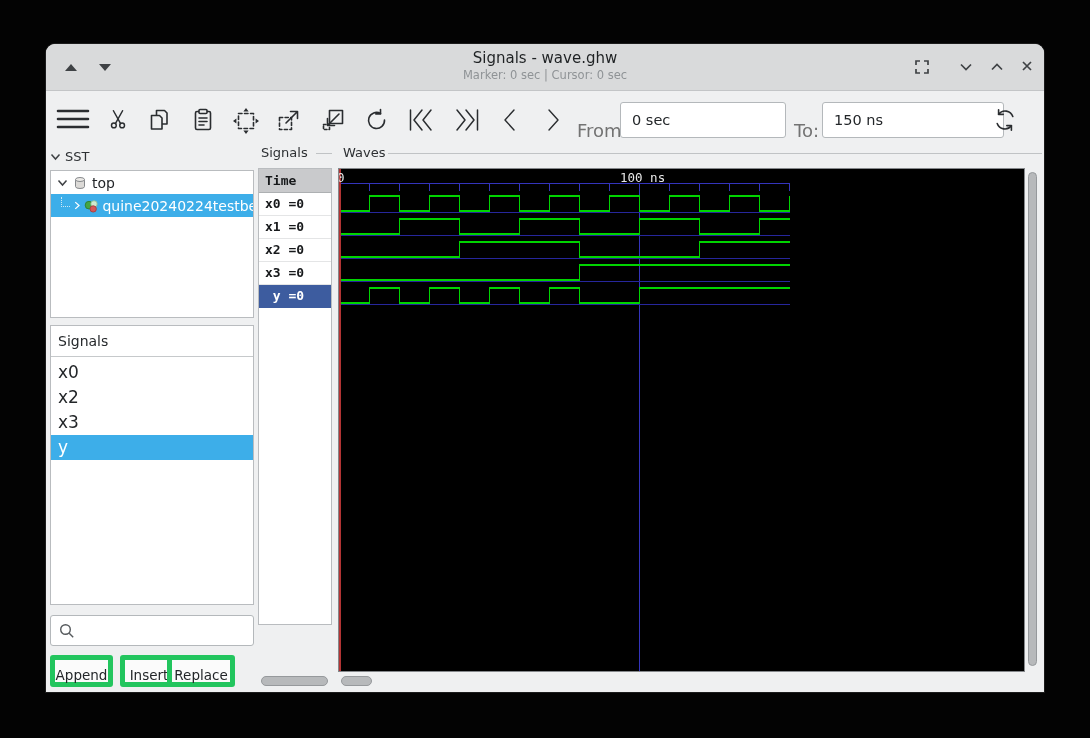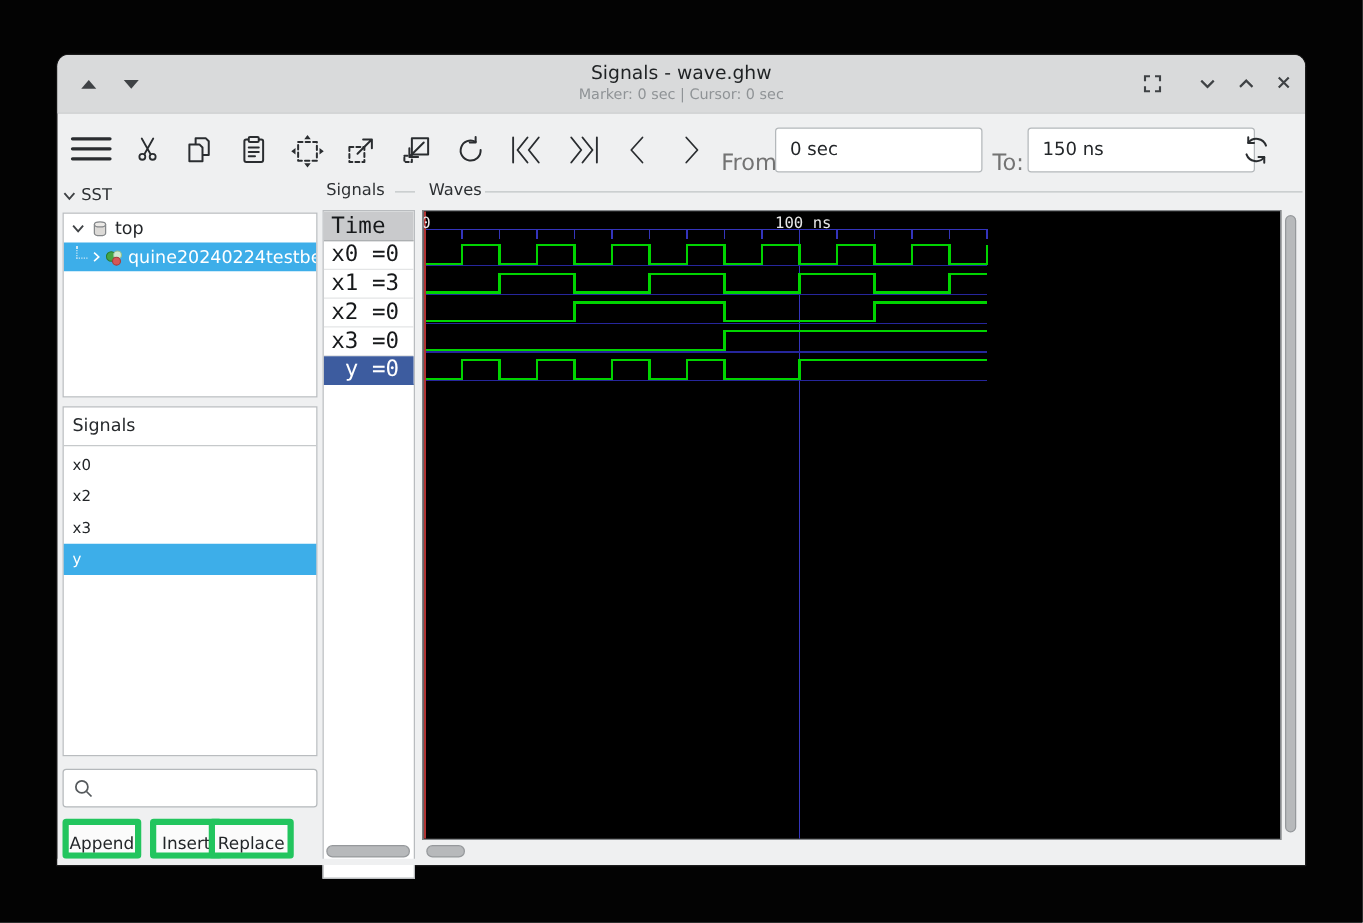--- a/index.html
+++ b/index.html
@@ -27,30 +27,30 @@
           font-size:14.5px;color:#232629;padding:0 0 0 11px;box-sizing:border-box;
           font-family:"DejaVu Sans","Liberation Sans",sans-serif;}
   
   .sst-head{position:absolute;left:4px;top:105px;font-size:13px;color:#2d3033;display:flex;align-items:center;gap:4px;}
   .panelbox{position:absolute;background:#fff;border:1px solid #b9bcbf;box-sizing:border-box;}
   .tree{left:4px;top:126px;width:204px;height:148px;overflow:hidden;}
   .tree-row{position:relative;height:23px;display:flex;align-items:center;font-size:14px;white-space:nowrap;}
   .tree-row.sel{background:#3daee9;color:#fff;}
   .sigbox{left:4px;top:281px;width:204px;height:280px;}
   .sigbox-header{height:30px;line-height:30px;padding-left:7px;font-size:14px;border-bottom:1px solid #c6c9cb;color:#26292c;}
-  .sig-item{height:25px;line-height:25px;padding-left:7px;font-size:12px;}
+  .sig-item{height:25px;line-height:25px;padding-left:7px;font-size:17px;}
   .sig-item.sel{background:#3daee9;color:#fff;}
   .searchbox{left:4px;top:571px;width:204px;height:31px;border-radius:3px;border:1px solid #b4b8bb;}
   .btn{position:absolute;top:611px;height:32px;background:#fbfbfb;border:5px solid #22c55e;border-radius:3px;
        font-size:13.5px;color:#232629;text-align:center;line-height:30px;box-sizing:border-box;}
   
   .frame-label{position:absolute;font-size:13px;color:#2d3033;background:#eff0f1;padding:0 3px;z-index:3;}
   .frame-line{position:absolute;height:1px;background:#c0c3c5;z-index:2;}
-  .values{left:212px;top:124px;width:74px;height:535px;font-family:"DejaVu Sans Mono","Liberation Mono",monospace;
-          font-size:18px;overflow:hidden;}
+  .values{left:212px;top:124px;width:74px;height:457px;font-family:"DejaVu Sans Mono","Liberation Mono",monospace;
+          font-size:13px;overflow:hidden;font-weight:bold;}
   .time-hdr{height:23px;line-height:23px;background:#c9cacc;border-bottom:1px solid #adb0b2;padding-left:6px;color:#17191b;}
   .val-row{height:22px;line-height:22px;padding-left:6px;border-bottom:1px solid #e4e5e6;white-space:pre;color:#17191b;}
   .val-row.sel{background:#3d5c9f;color:#fff;border-bottom:1px solid #3d5c9f;}
   
   .waveview{position:absolute;left:292px;top:124px;width:687px;height:504px;background:#000;
             border:1px solid #85888b;box-sizing:border-box;overflow:hidden;}
   .ruler-label{position:absolute;top:1px;color:#e8e8e8;font-family:"DejaVu Sans Mono","Liberation Mono",monospace;
                font-size:12.5px;white-space:pre;}
   
   .hscroll{position:absolute;height:12px;}
@@ -226,21 +226,21 @@
     </div>
     <div class="btn" style="left:4px;width:63px;">Append</div>
     <div class="btn" style="left:74px;width:58px;">Insert</div>
     <div class="btn" style="left:121px;width:68px;">Replace</div>
 
     <span class="frame-label" style="left:212px;top:101px;">Signals</span>
     <div class="frame-line" style="left:270px;top:109px;width:16px;"></div>
     <div class="panelbox values">
       <div class="time-hdr">Time</div>
       <div class="val-row">x0 =0</div>
-      <div class="val-row">x1 =3</div>
+      <div class="val-row">x1 =0</div>
       <div class="val-row">x2 =0</div>
       <div class="val-row">x3 =0</div>
       <div class="val-row sel"> y =0</div>
     </div>
     <div class="hscroll" style="left:212px;top:631px;width:74px;">
       <div class="thumb" style="left:3px;top:1px;width:67px;height:10px;"></div>
     </div>
 
     <span class="frame-label" style="left:294px;top:101px;">Waves</span>
     <div class="frame-line" style="left:342px;top:109px;width:654px;"></div>

